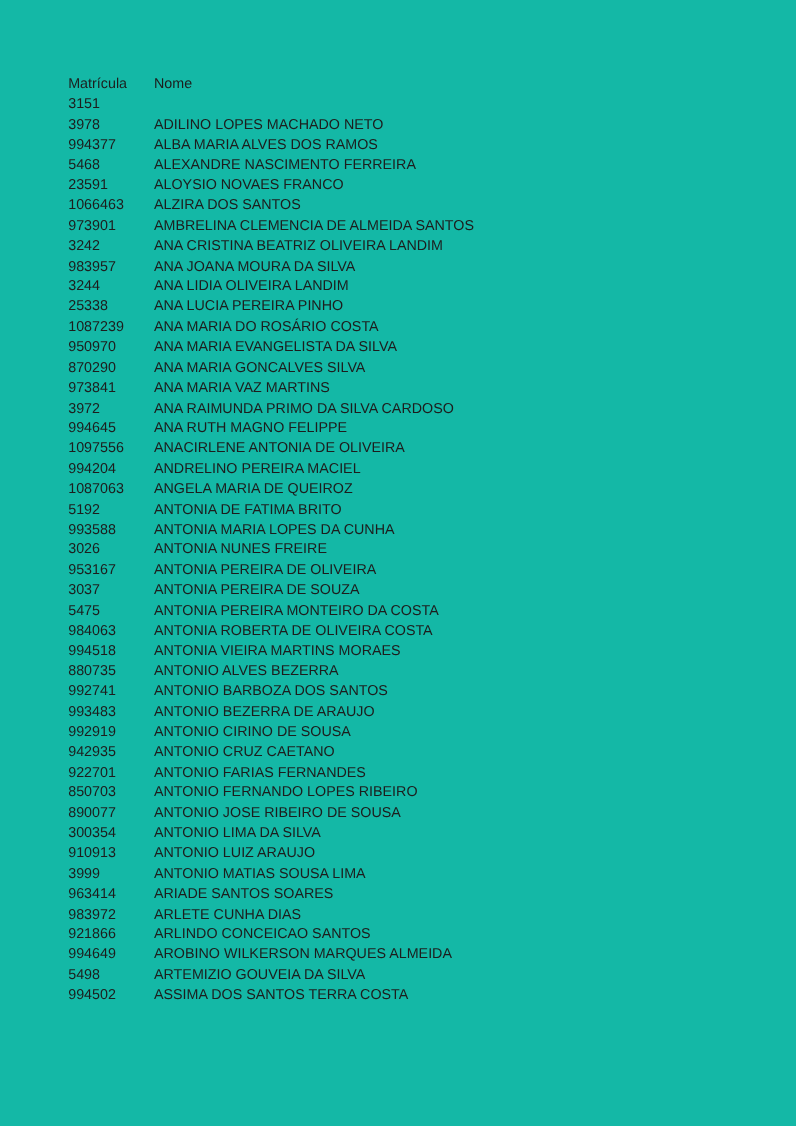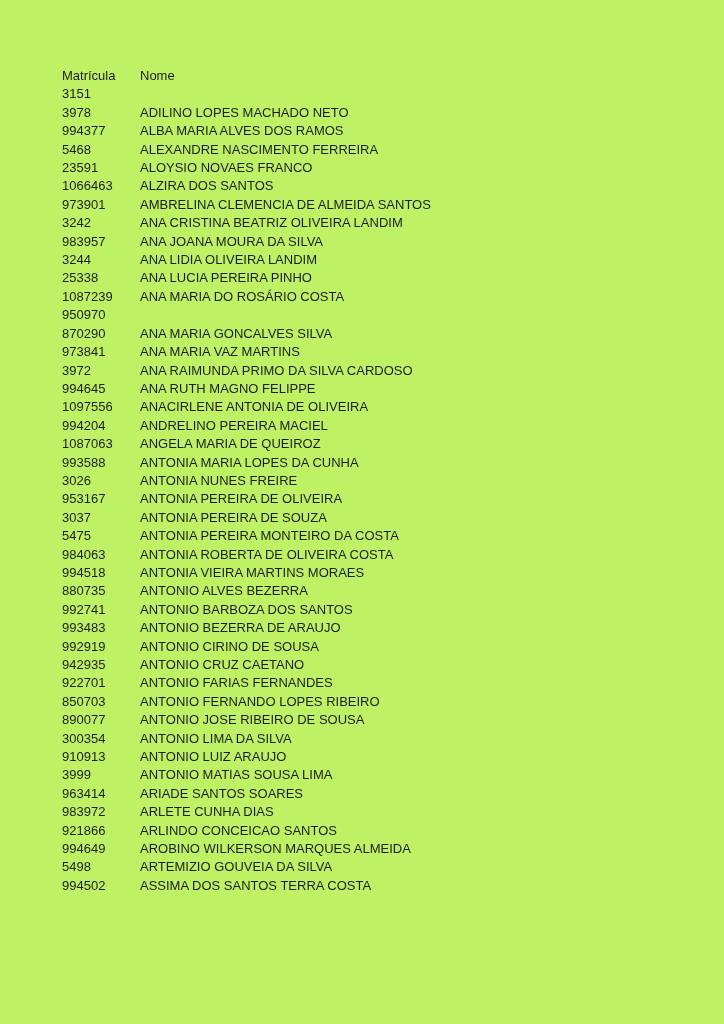--- a/index.html
+++ b/index.html
@@ -1,21 +1,21 @@
 <!DOCTYPE html>
 <html><head>
 <meta charset="utf-8">
 <style>
   * { margin: 0; padding: 0; box-sizing: border-box; }
   html, body { background: #ffffff; }
   .page {
     position: relative;
     width: 724px;
     height: 1024px;
-    background: #bef264;
+    background: #14b8a6;
     overflow: hidden;
     font-family: "Liberation Sans", "DejaVu Sans", sans-serif;
     color: #1d1d1d;
   }
   .list {
     position: absolute;
     left: 62px;
     top: 67px;
     font-size: 13px;
     line-height: 18.4px;
@@ -89,20 +89,21 @@
     <span class="col-nome">ANA LUCIA PEREIRA PINHO</span>
   </div>
 
   <div class="row">
     <span class="col-matricula">1087239</span>
     <span class="col-nome">ANA MARIA DO ROSÁRIO COSTA</span>
   </div>
 
   <div class="row">
     <span class="col-matricula">950970</span>
+    <span class="col-nome">ANA MARIA EVANGELISTA DA SILVA</span>
   </div>
 
   <div class="row">
     <span class="col-matricula">870290</span>
     <span class="col-nome">ANA MARIA GONCALVES SILVA</span>
   </div>
 
   <div class="row">
     <span class="col-matricula">973841</span>
     <span class="col-nome">ANA MARIA VAZ MARTINS</span>
@@ -127,20 +128,24 @@
     <span class="col-matricula">994204</span>
     <span class="col-nome">ANDRELINO PEREIRA MACIEL</span>
   </div>
 
   <div class="row">
     <span class="col-matricula">1087063</span>
     <span class="col-nome">ANGELA MARIA DE QUEIROZ</span>
   </div>
 
 
+  <div class="row">
+    <span class="col-matricula">5192</span>
+    <span class="col-nome">ANTONIA DE FATIMA BRITO</span>
+  </div>
 
   <div class="row">
     <span class="col-matricula">993588</span>
     <span class="col-nome">ANTONIA MARIA LOPES DA CUNHA</span>
   </div>
 
   <div class="row">
     <span class="col-matricula">3026</span>
     <span class="col-nome">ANTONIA NUNES FREIRE</span>
   </div>

